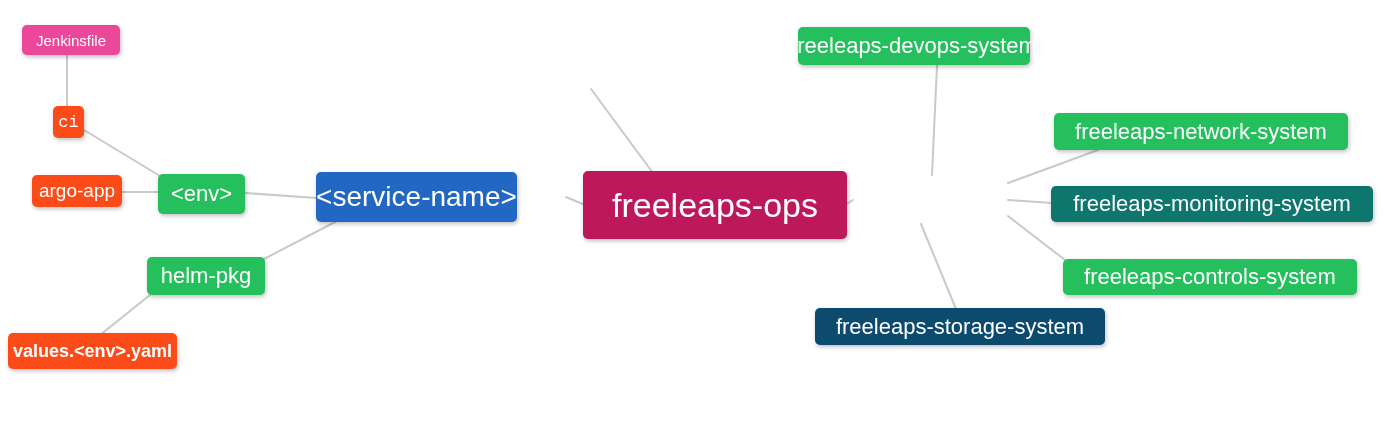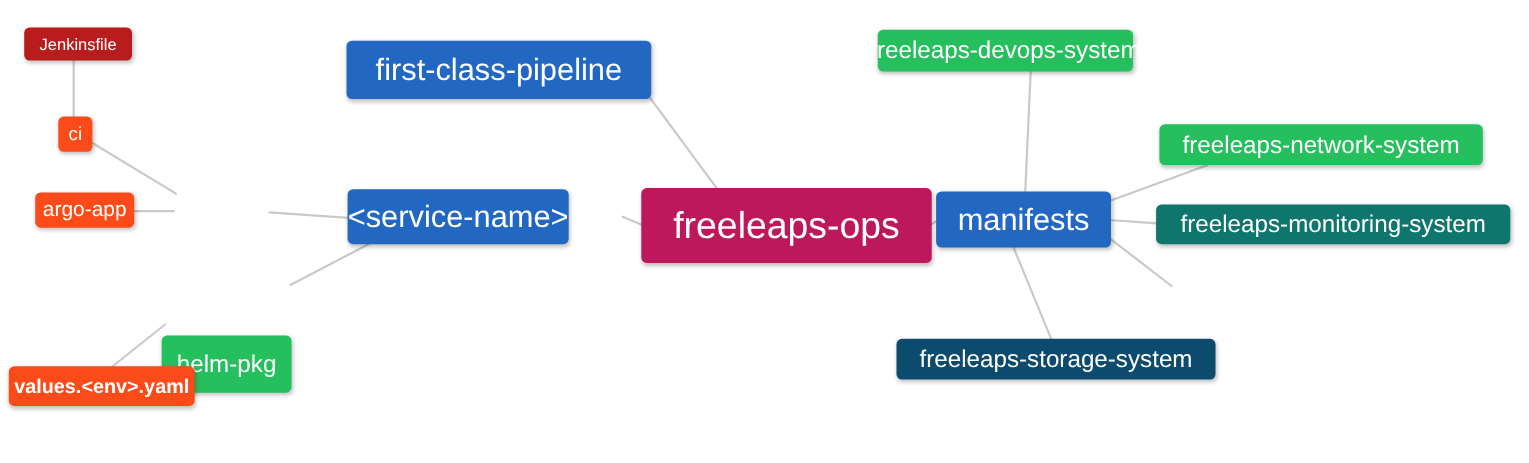--- a/index.html
+++ b/index.html
@@ -54,27 +54,27 @@
     <line x1="566" y1="197" x2="585" y2="205"></line>
     <line x1="591" y1="89" x2="653" y2="173"></line>
     <line x1="845" y1="205" x2="853" y2="200"></line>
     <line x1="937" y1="65" x2="932" y2="175"></line>
     <line x1="1008" y1="183" x2="1098" y2="150"></line>
     <line x1="1008" y1="200" x2="1052" y2="203"></line>
     <line x1="1008" y1="216" x2="1065" y2="260"></line>
     <line x1="921" y1="224" x2="956" y2="309"></line>
   </svg>
 
-  <div class="node" style="left: 22px; top: 25px; width: 98px; height: 30px; font-size: 15px; background: #b91c1c;">Jenkinsfile</div>
-  <div class="node" style="left: 53px; top: 106px; width: 31px; height: 32px; font-size: 17px; background: rgb(250, 75, 25);">ci</div>
+  <div class="node" style="left: 22px; top: 25px; width: 98px; height: 30px; font-size: 15px; background: #ec4899;">Jenkinsfile</div>
+  <div class="node" style="left: 53px; top: 106px; width: 31px; height: 32px; font-size: 17px; background: rgb(250, 75, 25); font-family: Liberation Mono, monospace;">ci</div>
   <div class="node" style="left: 32px; top: 175px; width: 90px; height: 32px; font-size: 19px; background: rgb(250, 75, 25);">argo-app</div>
-  <div class="node" style="left: 147px; top: 257px; width: 118px; height: 52px; font-size: 22px; background: rgb(38, 191, 94); margin-top: 48px;">helm-pkg</div>
+  <div class="node" style="left: 158px; top: 174px; width: 87px; height: 40px; font-size: 22px; background: rgb(38, 191, 94);">&lt;env&gt;</div>
+  <div class="node" style="left: 147px; top: 257px; width: 118px; height: 38px; font-size: 22px; background: rgb(38, 191, 94);">helm-pkg</div>
   <div class="node" style="left: 8px; top: 333px; width: 169px; height: 36px; font-size: 18px; background: rgb(250, 75, 25); font-weight: bold;">values.&lt;env&gt;.yaml</div>
-  <div class="node" style="left: 315px; top: 37px; width: 277px; height: 53px; font-size: 28px; background: rgb(34, 104, 194);">first-class-pipeline</div>
   <div class="node" style="left: 316px; top: 172px; width: 201px; height: 50px; font-size: 28px; background: rgb(34, 104, 194);">&lt;service-name&gt;</div>
   <div class="node" style="left: 583px; top: 171px; width: 264px; height: 68px; font-size: 34px; background: #be185d;">freeleaps-ops</div>
-  <div class="node" style="left: 851px; top: 174px; width: 159px; height: 51px; font-size: 28px; background: rgb(34, 104, 194);">manifests</div>
   <div class="node" style="left: 798px; top: 27px; width: 232px; height: 38px; font-size: 22px; background: rgb(38, 191, 94);">freeleaps-devops-system</div>
   <div class="node" style="left: 1054px; top: 113px; width: 294px; height: 37px; font-size: 22px; background: rgb(38, 191, 94);">freeleaps-network-system</div>
   <div class="node" style="left: 1051px; top: 186px; width: 322px; height: 36px; font-size: 22px; background: #0f766e;">freeleaps-monitoring-system</div>
+  <div class="node" style="left: 1063px; top: 259px; width: 294px; height: 36px; font-size: 22px; background: rgb(38, 191, 94);">freeleaps-controls-system</div>
   <div class="node" style="left: 815px; top: 308px; width: 290px; height: 37px; font-size: 22px; background: #0c4a6e;">freeleaps-storage-system</div>
 
 </div>
 
 </body></html>

